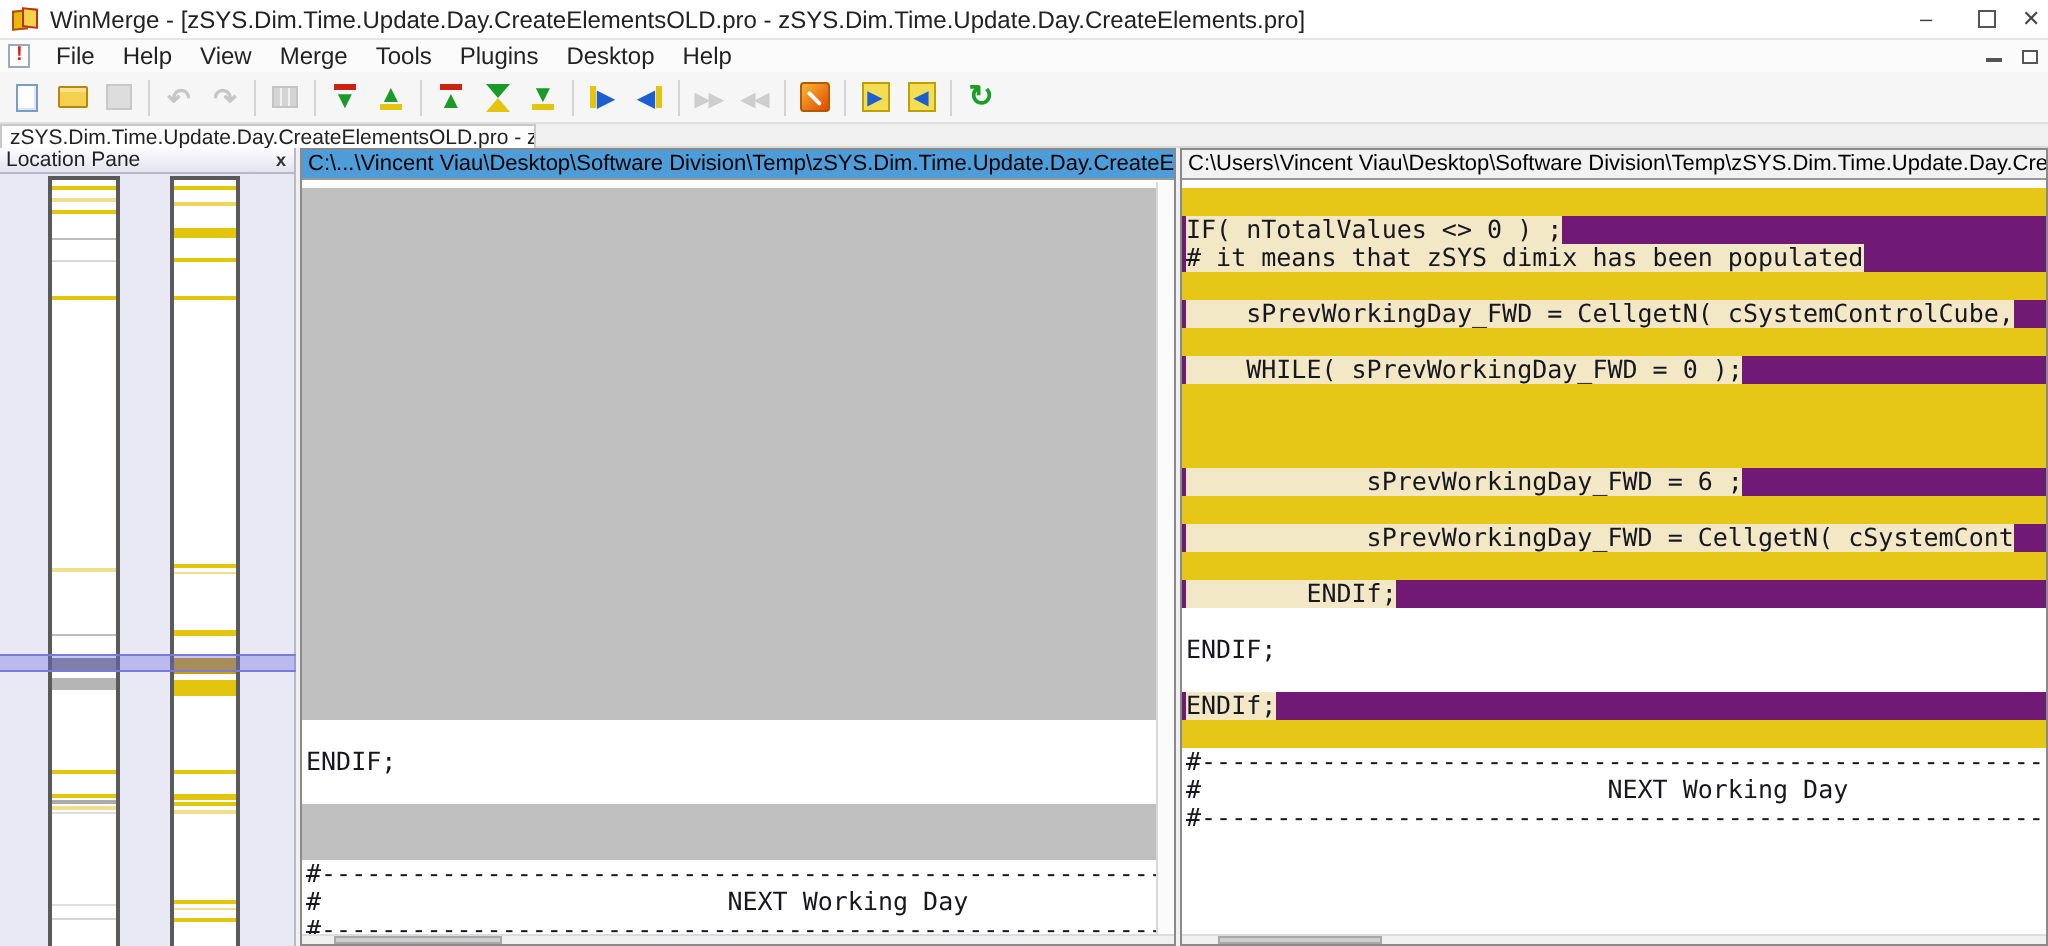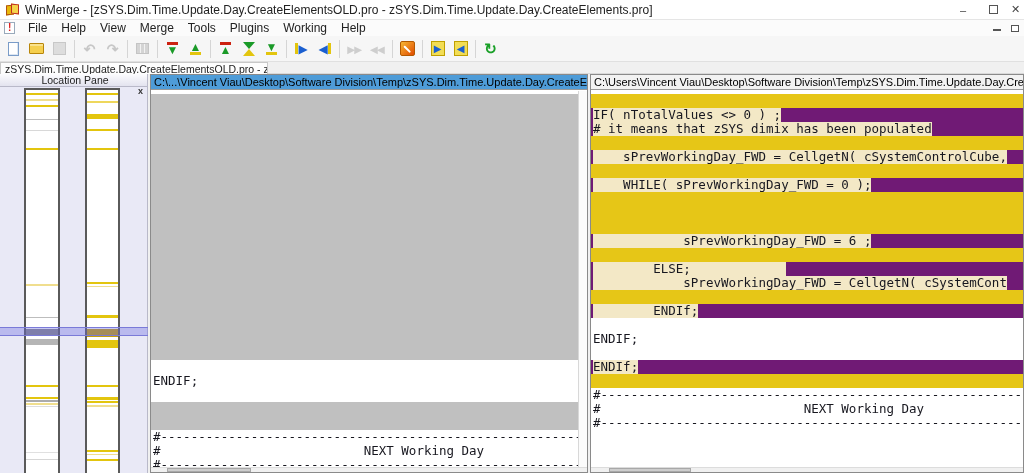--- a/index.html
+++ b/index.html
@@ -51,21 +51,21 @@
   .i-wrench:after { content:""; position:absolute; left:3px; top:3px; width:9px; height:2px; background:#fff; transform:rotate(45deg); transform-origin:left center; border-radius:2px; }
   .i-page { width:14px; height:15px; background:#f2dd55; border:1px solid #c0a000; display:flex; align-items:center; justify-content:center; font-size:10px; color:#1b5fd0; }
   .i-refresh { font-size:15px; font-weight:bold; color:#1aa028; line-height:1; }
 
   
   .tabbar { position:absolute; left:0; top:62px; width:1024px; height:12px; background:#f0f0f0; border-bottom:1px solid #d9d9d9; }
   .tab { position:absolute; left:0; top:0; height:12px; max-width:268px; background:#fdfdfd; border:1px solid #c8c8c8; border-bottom:none; font-size:10.5px; padding:0 8px 0 4px; white-space:nowrap; overflow:hidden; color:#222; }
 
   
   .locpane { position:absolute; left:0; top:74px; width:148px; height:399px; background:#e9e9f6; border-right:1px solid #b9b9c9; }
-  .lp-header { height:13px; background:linear-gradient(#fcfcfe,#e3e3ef); border-bottom:1px solid #b9b9c9; display:flex; align-items:center; font-size:10.5px; color:#222; padding-left:3px;flex-direction:column; }
+  .lp-header { height:13px; background:linear-gradient(#fcfcfe,#e3e3ef); border-bottom:1px solid #b9b9c9; display:flex; align-items:center; font-size:10.5px; color:#222; padding-left:3px; }
   .lp-close { margin-left:auto; margin-right:4px; font-size:9px; font-weight:bold; color:#333; }
   .lp-bar { position:absolute; top:14px; bottom:0; background:#fff; border:2px solid #5a5a5a; border-bottom:none; overflow:hidden; }
   .lp-bar.l { left:24px; width:36px; }
   .lp-bar.r { left:85px; width:35px; }
   .mark { position:absolute; left:0; right:0; }
   .viewband { position:absolute; left:0; width:148px; height:9px; background:rgba(110,110,225,.38); border-top:1px solid #7a7ad8; border-bottom:1px solid #7a7ad8; }
 
   
   .pane { position:absolute; top:74px; height:399px; background:#fff; border:1px solid #8a8a8a; }
   .pane.left { left:150px; width:438px; }
@@ -99,21 +99,21 @@
     <span class="win-btn">–</span>
     <span class="win-btn">
         <span class="maxbox"></span>
       </span>
     <span class="win-btn close">✕</span>
   </span>
 </div>
 
 <div class="menubar">
   <span class="child-icon"></span>
-  <span class="menu-items"><span class="menu-item">File</span><span class="menu-item">Help</span><span class="menu-item">View</span><span class="menu-item">Merge</span><span class="menu-item">Tools</span><span class="menu-item">Plugins</span><span class="menu-item">Working</span><span class="menu-item">Help</span></span>
+  <span class="menu-items"><span class="menu-item">File</span><span class="menu-item">Help</span><span class="menu-item">View</span><span class="menu-item">Merge</span><span class="menu-item">Tools</span><span class="menu-item">Plugins</span><span class="menu-item">Desktop</span><span class="menu-item">Help</span></span>
   <span class="mdi-controls">
     <span class="mdi-btn">
         <span class="mdi-min"></span>
       </span>
     <span class="mdi-btn">
         <span class="mdi-restore"></span>
       </span>
   </span>
 </div>
 
@@ -283,21 +283,20 @@
       <div class="row d"><span class="txt"># it means that zSYS dimix has been populated</span></div>
       <div class="row de"></div>
       <div class="row d"><span class="txt">    sPrevWorkingDay_FWD = CellgetN( cSystemControlCube,</span></div>
       <div class="row de"></div>
       <div class="row d"><span class="txt">    WHILE( sPrevWorkingDay_FWD = 0 );</span></div>
       <div class="row de"></div>
       <div class="row de"></div>
       <div class="row de"></div>
       <div class="row d"><span class="txt">            sPrevWorkingDay_FWD = 6 ;</span></div>
       <div class="row de"></div>
-      <div class="row d"><span class="txt" style="padding-right: 95px;">        ELSE;</span></div>
       <div class="row d"><span class="txt">            sPrevWorkingDay_FWD = CellgetN( cSystemCont</span></div>
       <div class="row de"></div>
       <div class="row d"><span class="txt">        ENDIf;</span></div>
       <div class="row se"></div>
       <div class="row s">ENDIF;</div>
       <div class="row se"></div>
       <div class="row d"><span class="txt">ENDIf;</span></div>
       <div class="row de"></div>
       <div class="row s">#--------------------------------------------------------------------------------</div>
       <div class="row s">#                           NEXT Working Day</div>

